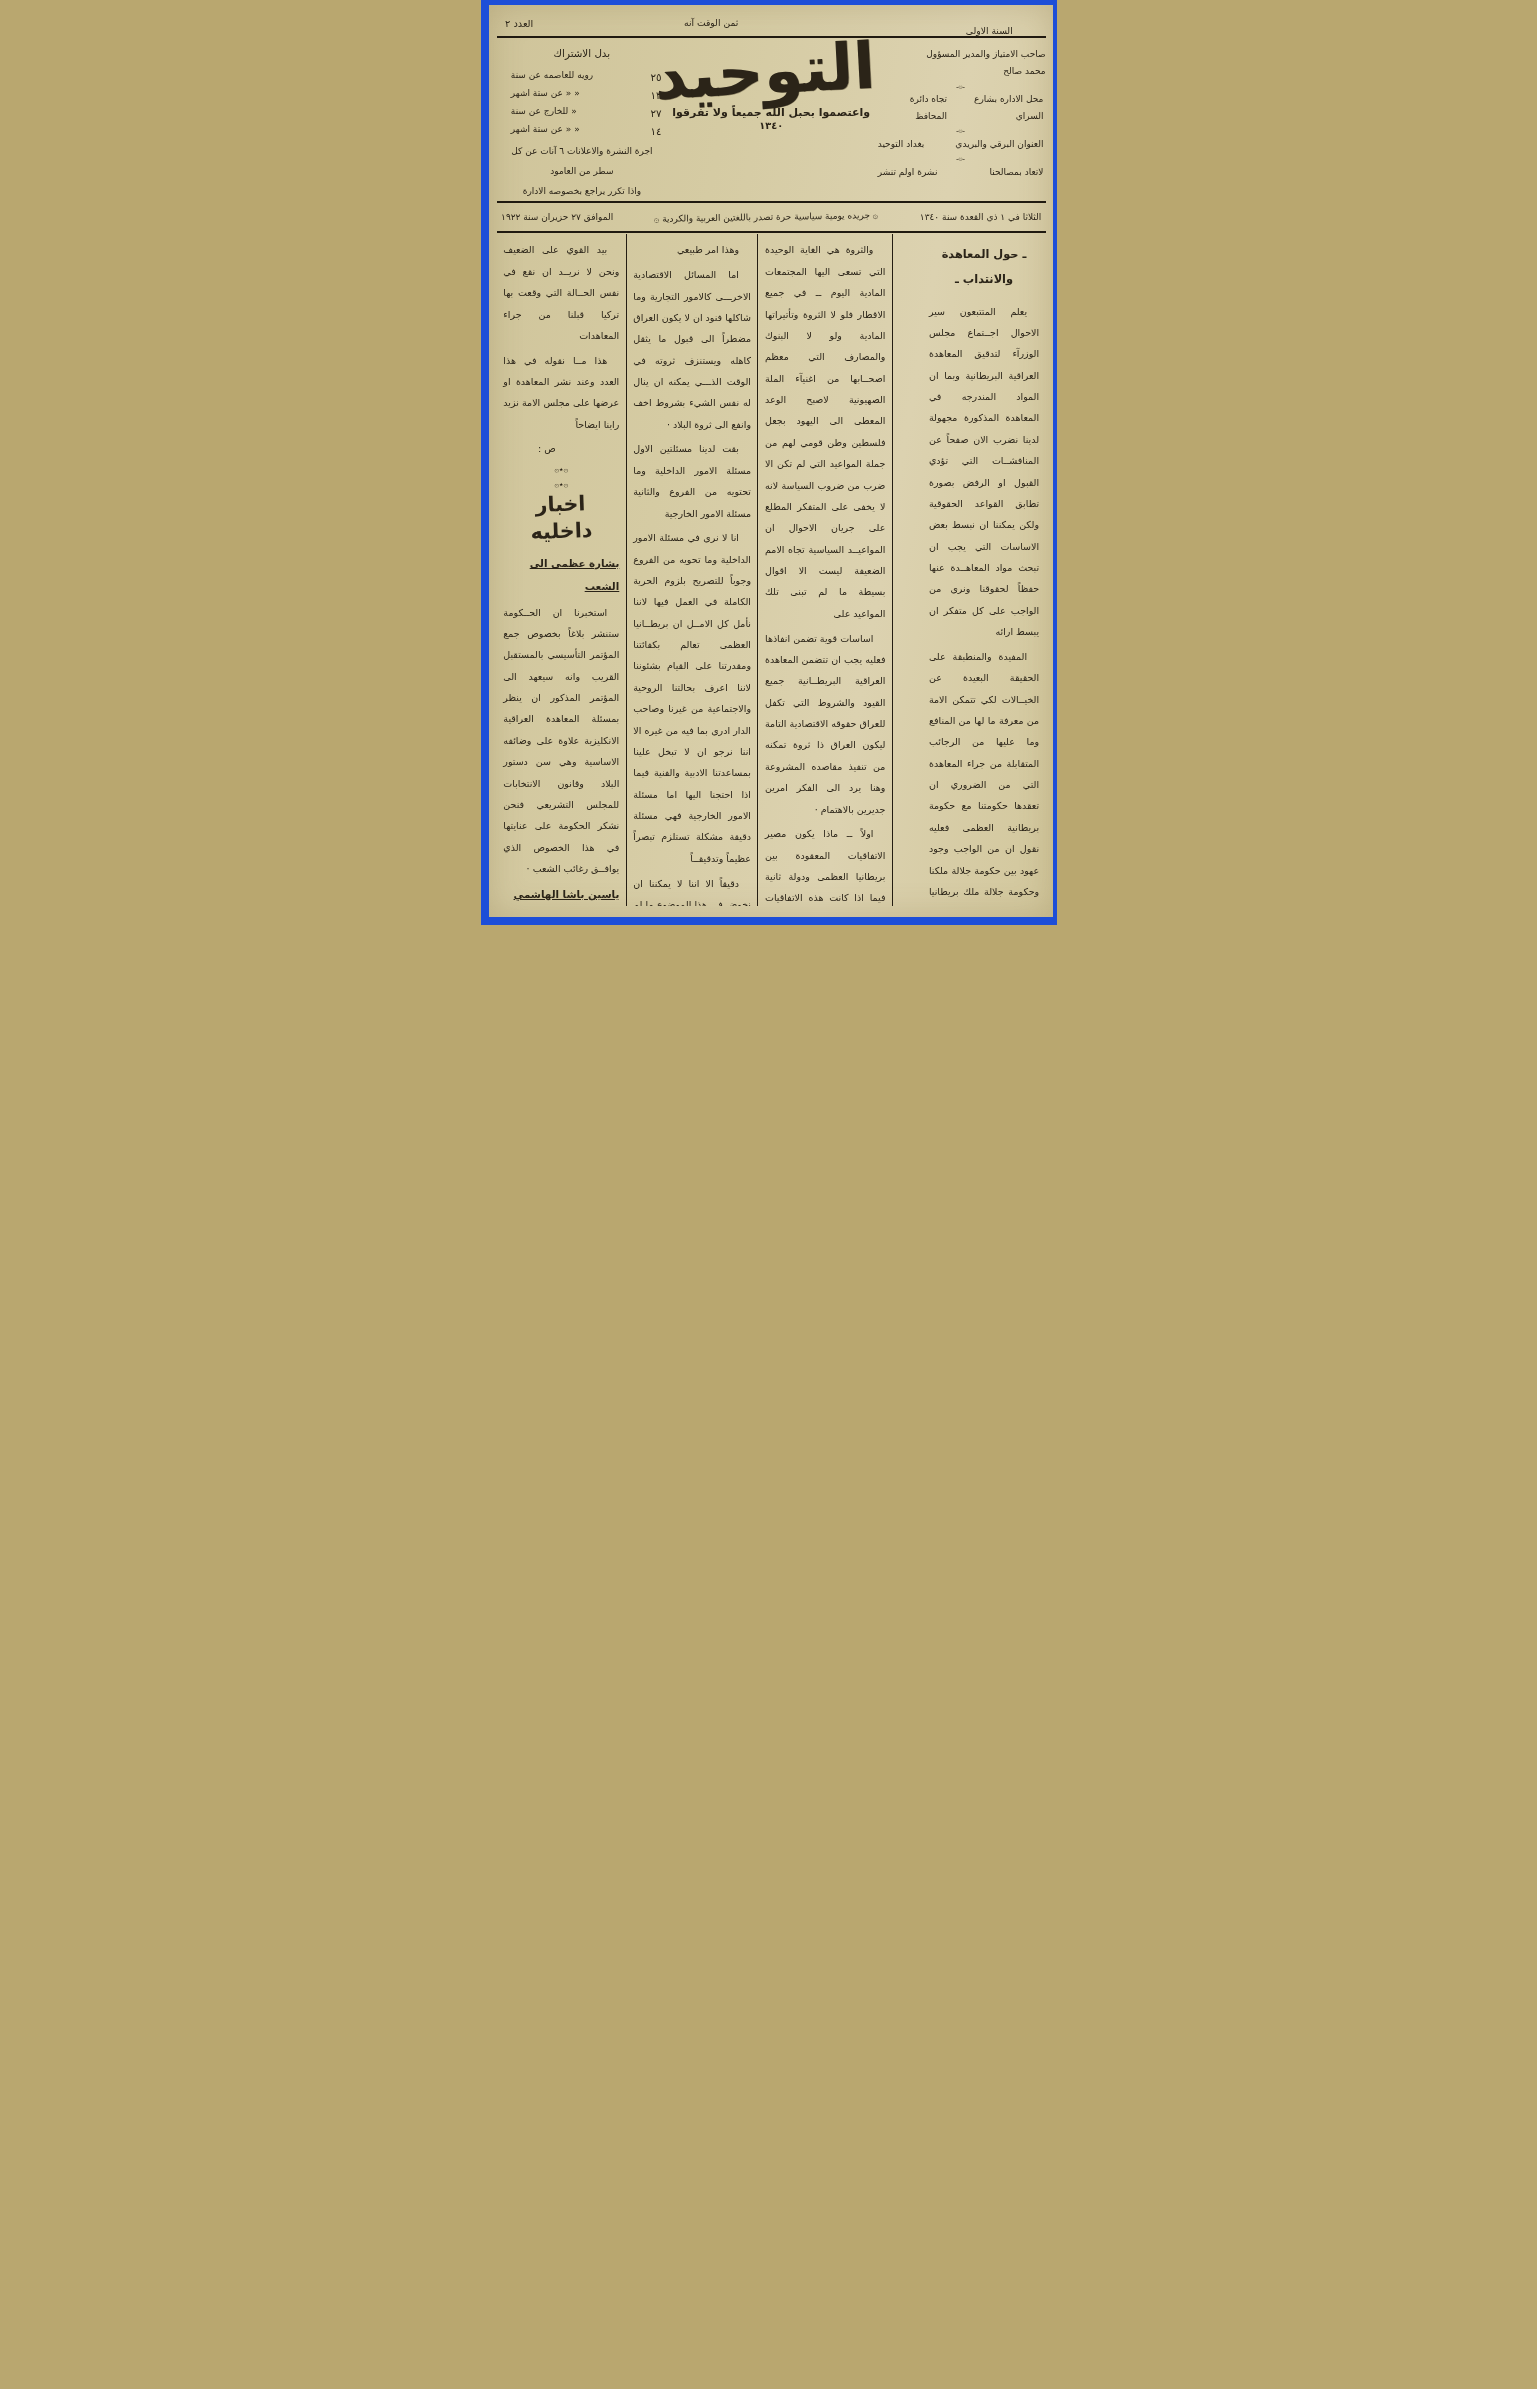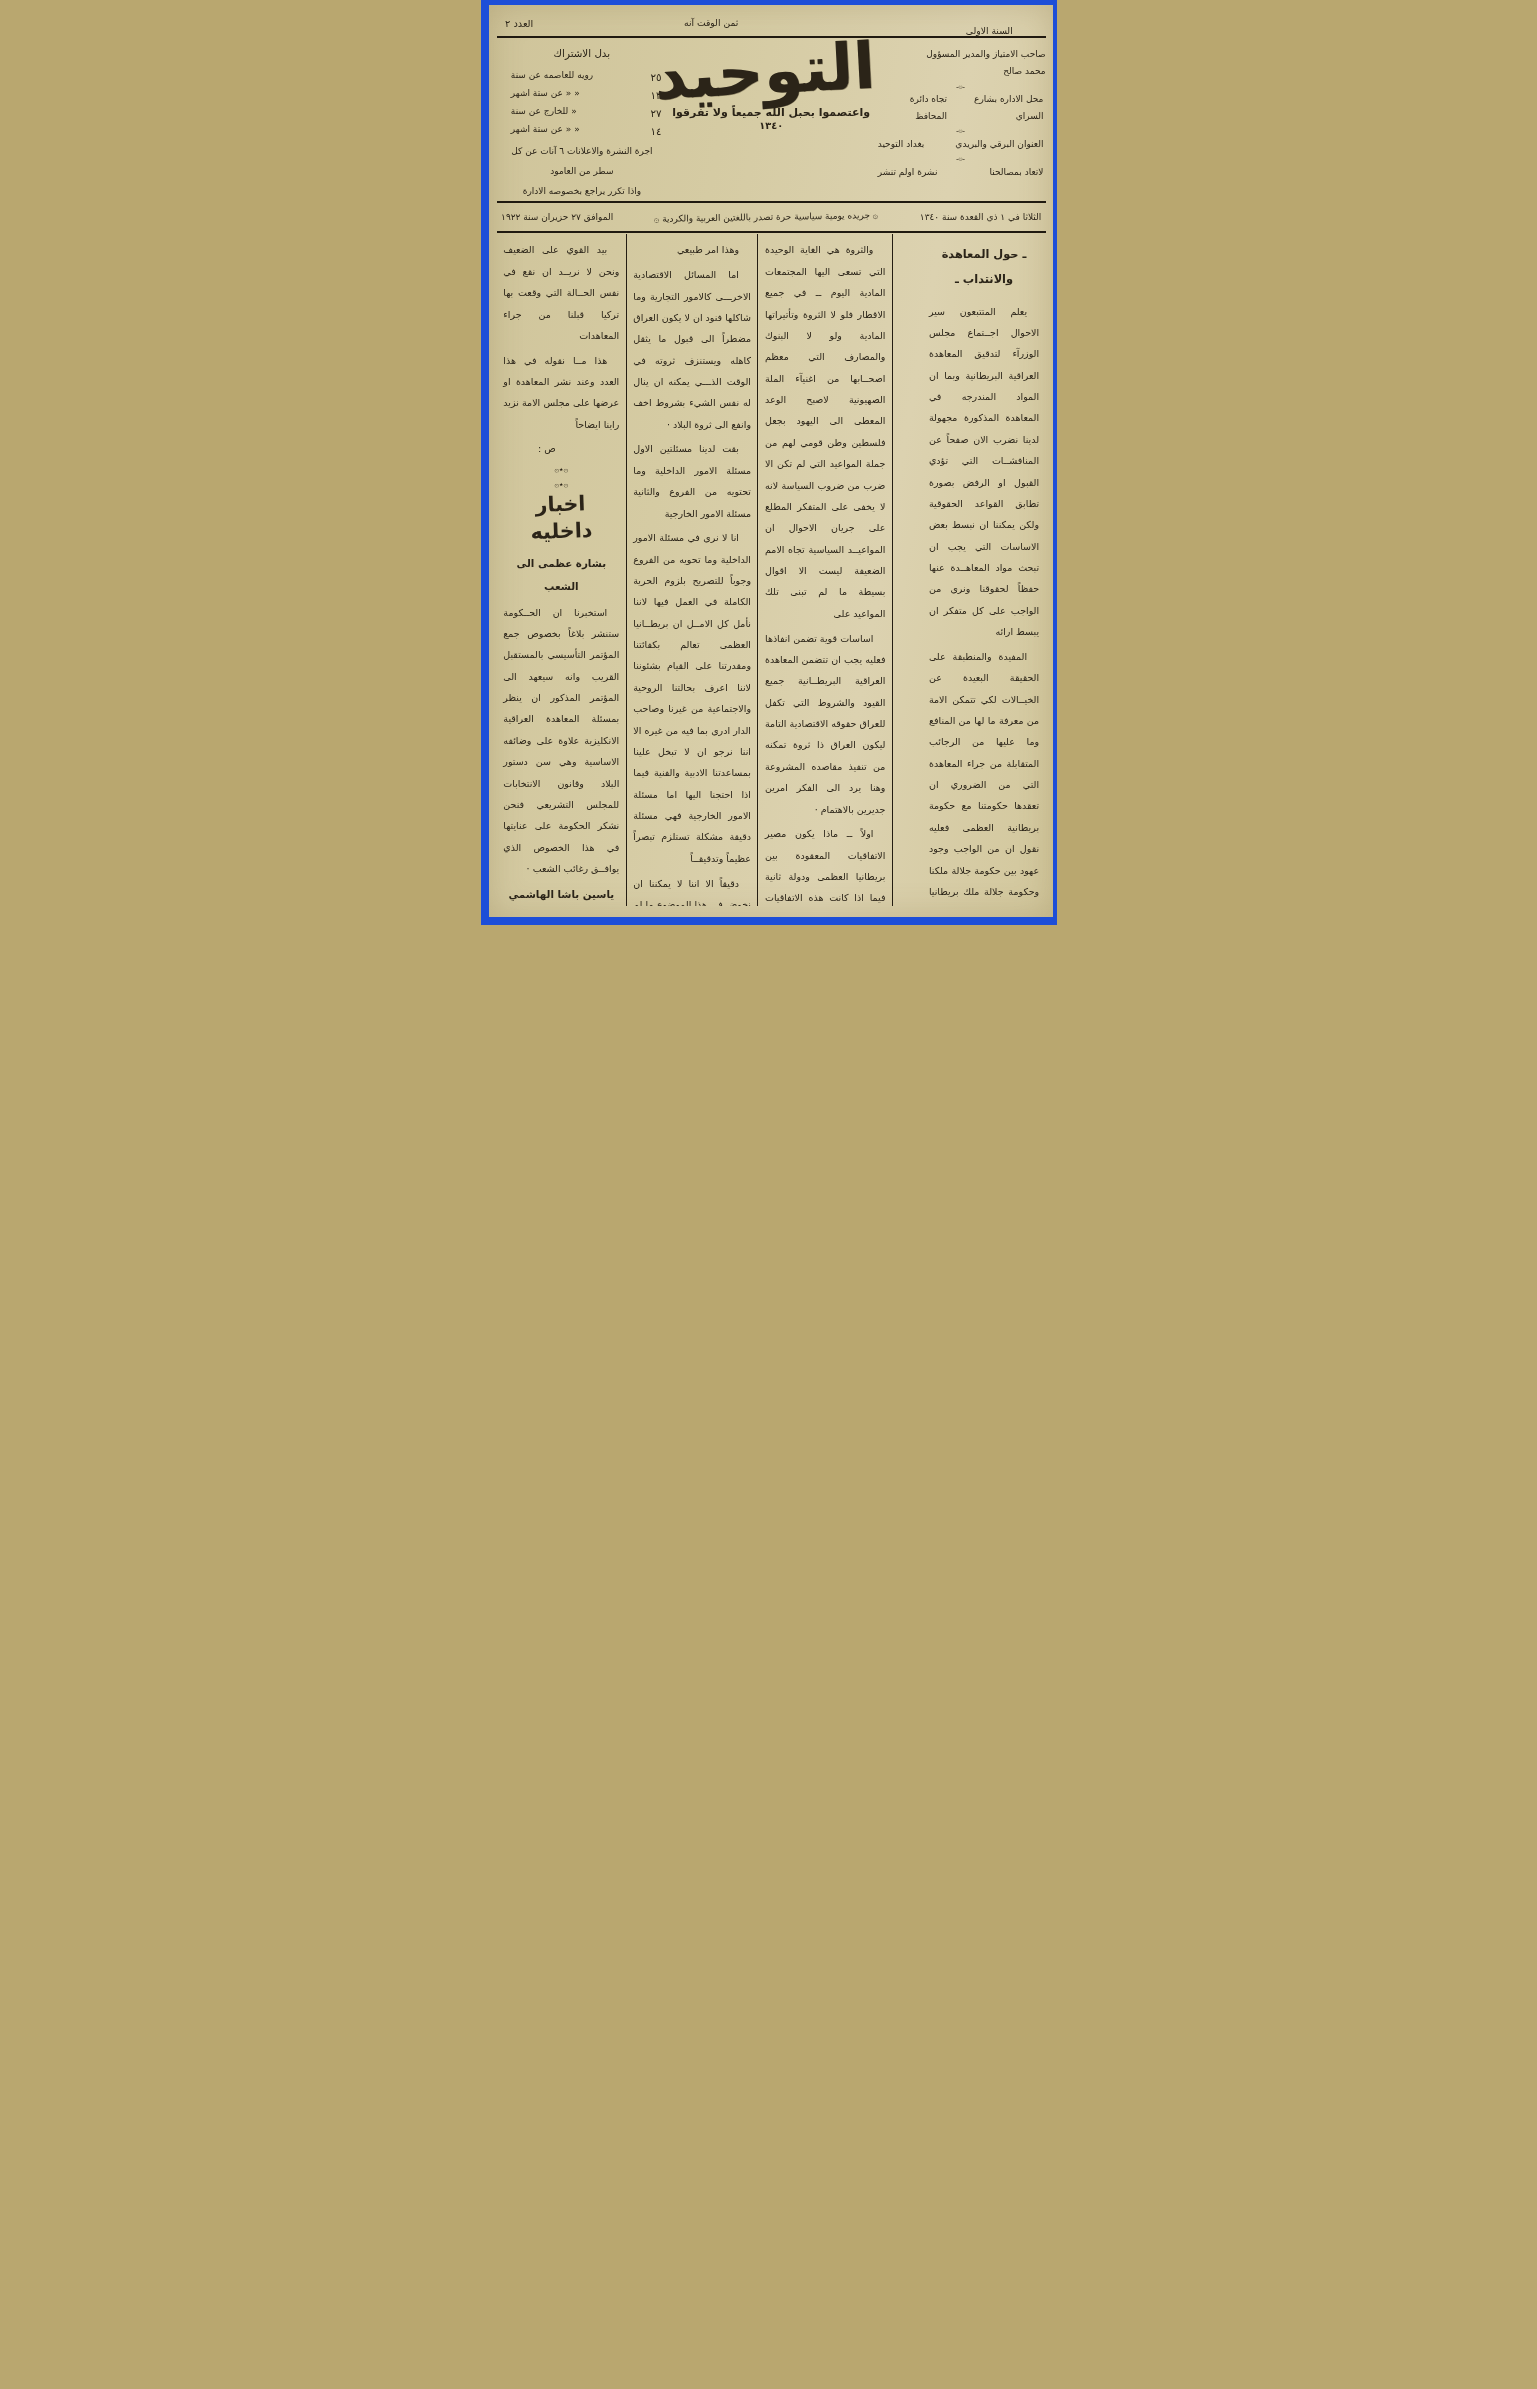--- a/index.html
+++ b/index.html
@@ -130,25 +130,26 @@
   }
   .section-title{
     text-align:center;
     font-size:20.6px;
     font-weight:bold;
     line-height:1.3;
     margin:1.1px 0 7.6px 0;
     transform:rotate(-2deg);
   }
   .subhead{
-    text-align:center;
+    text-align:right;
     font-size:10.3px;
     font-weight:bold;
     margin:5.4px 0 4.3px 0;
     text-indent:0 !important;
+    text-decoration:underline;
   }
 </style>
 </head>
 <body>
 
 <div class="page">
   <div class="paper">
 
     <div class="topstrip">
       <span class="issue">العدد ٢</span>

